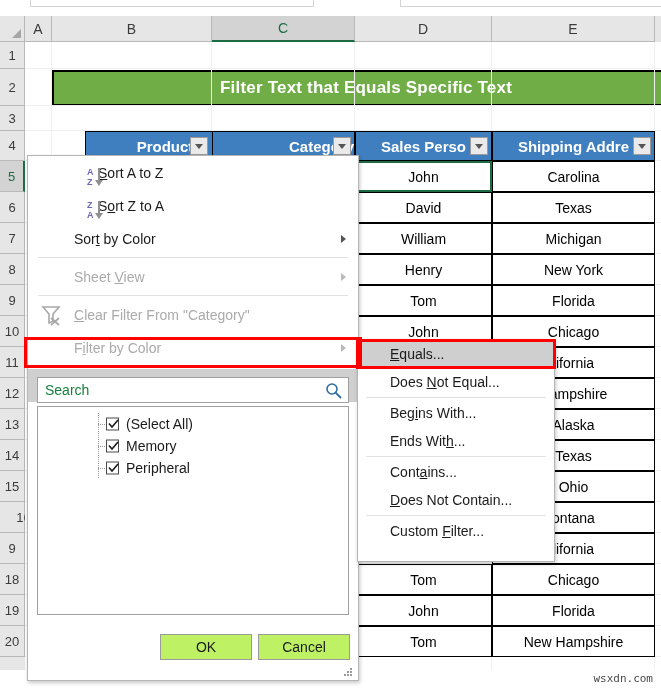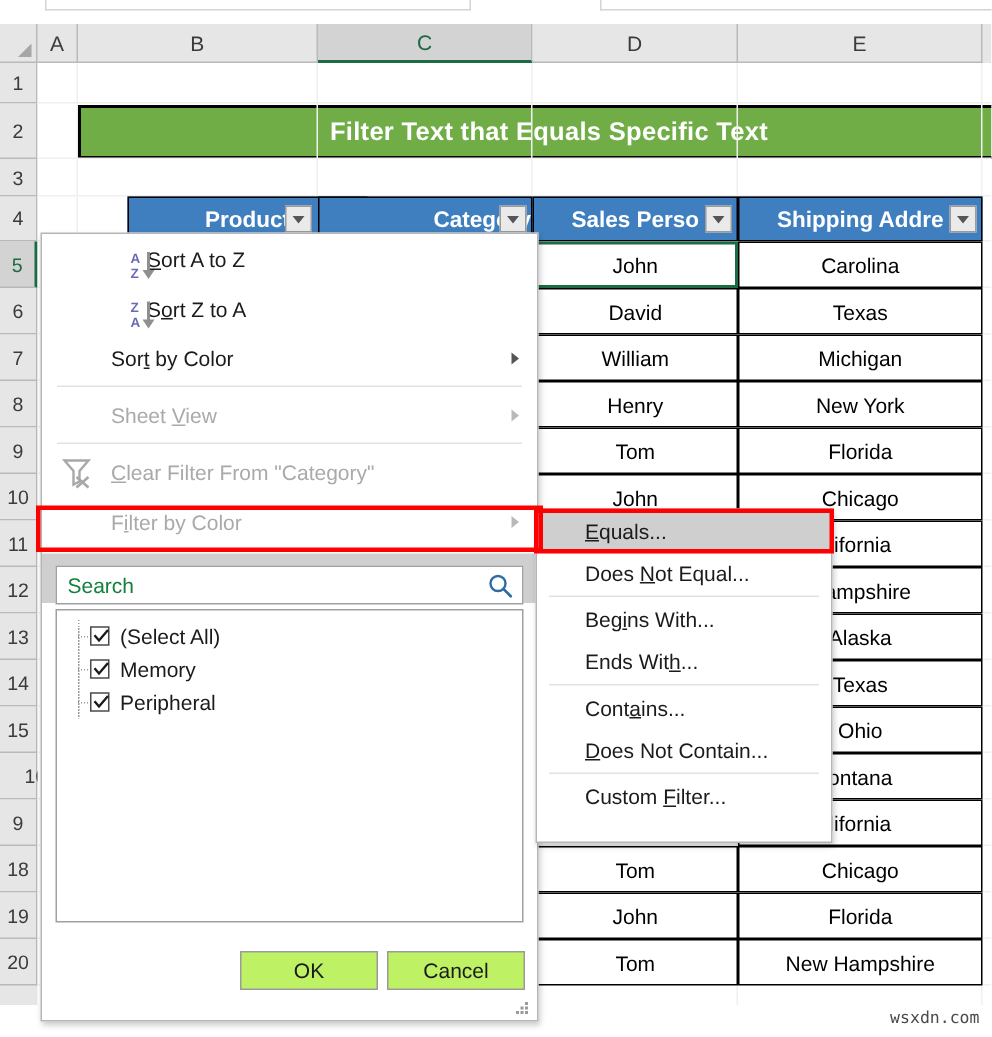--- a/index.html
+++ b/index.html
@@ -79,21 +79,21 @@
   .sorticon .dnh{position:absolute;left:9px;top:13px;width:0;height:0;
     border-left:4px solid transparent;border-right:4px solid transparent;border-top:6px solid #8f8f8f;}
 
   
   #searchwrap{position:absolute;left:37px;top:377px;width:312px;height:26px;
     border:1px solid #a0a0a0;background:#fff;box-sizing:border-box;}
   #searchtxt{position:absolute;left:7px;top:4px;font-size:14px;color:#15803d;}
   #searchicon{position:absolute;right:6px;top:4px;width:17px;height:17px;}
 
   #listbox{position:absolute;left:37px;top:406px;width:312px;height:209px;
-    border:1px solid #a0a0a0;background:#fff;box-sizing:border-box;overflow:hidden;}
+    border:1px solid #a0a0a0;background:#fff;box-sizing:border-box;overflow:hidden;padding-left:46px;}
   .lrow{position:relative;height:22px;display:flex;align-items:center;padding-left:42px;
     font-size:14px;color:#1b1b1b;}
   .cb{position:absolute;left:22px;top:50%;transform:translateY(-50%);
     width:13px;height:13px;border:1px solid #4a4a4a;background:#fff;box-sizing:border-box;}
   .cb svg{position:absolute;left:1px;top:0px;}
   .treeline{position:absolute;left:14px;top:0;width:1px;height:22px;
     background:repeating-linear-gradient(to bottom,#9a9a9a 0 1px,transparent 1px 2px);}
   .treetick{position:absolute;left:14px;top:11px;width:8px;height:1px;
     background:repeating-linear-gradient(to right,#9a9a9a 0 1px,transparent 1px 2px);}
 

